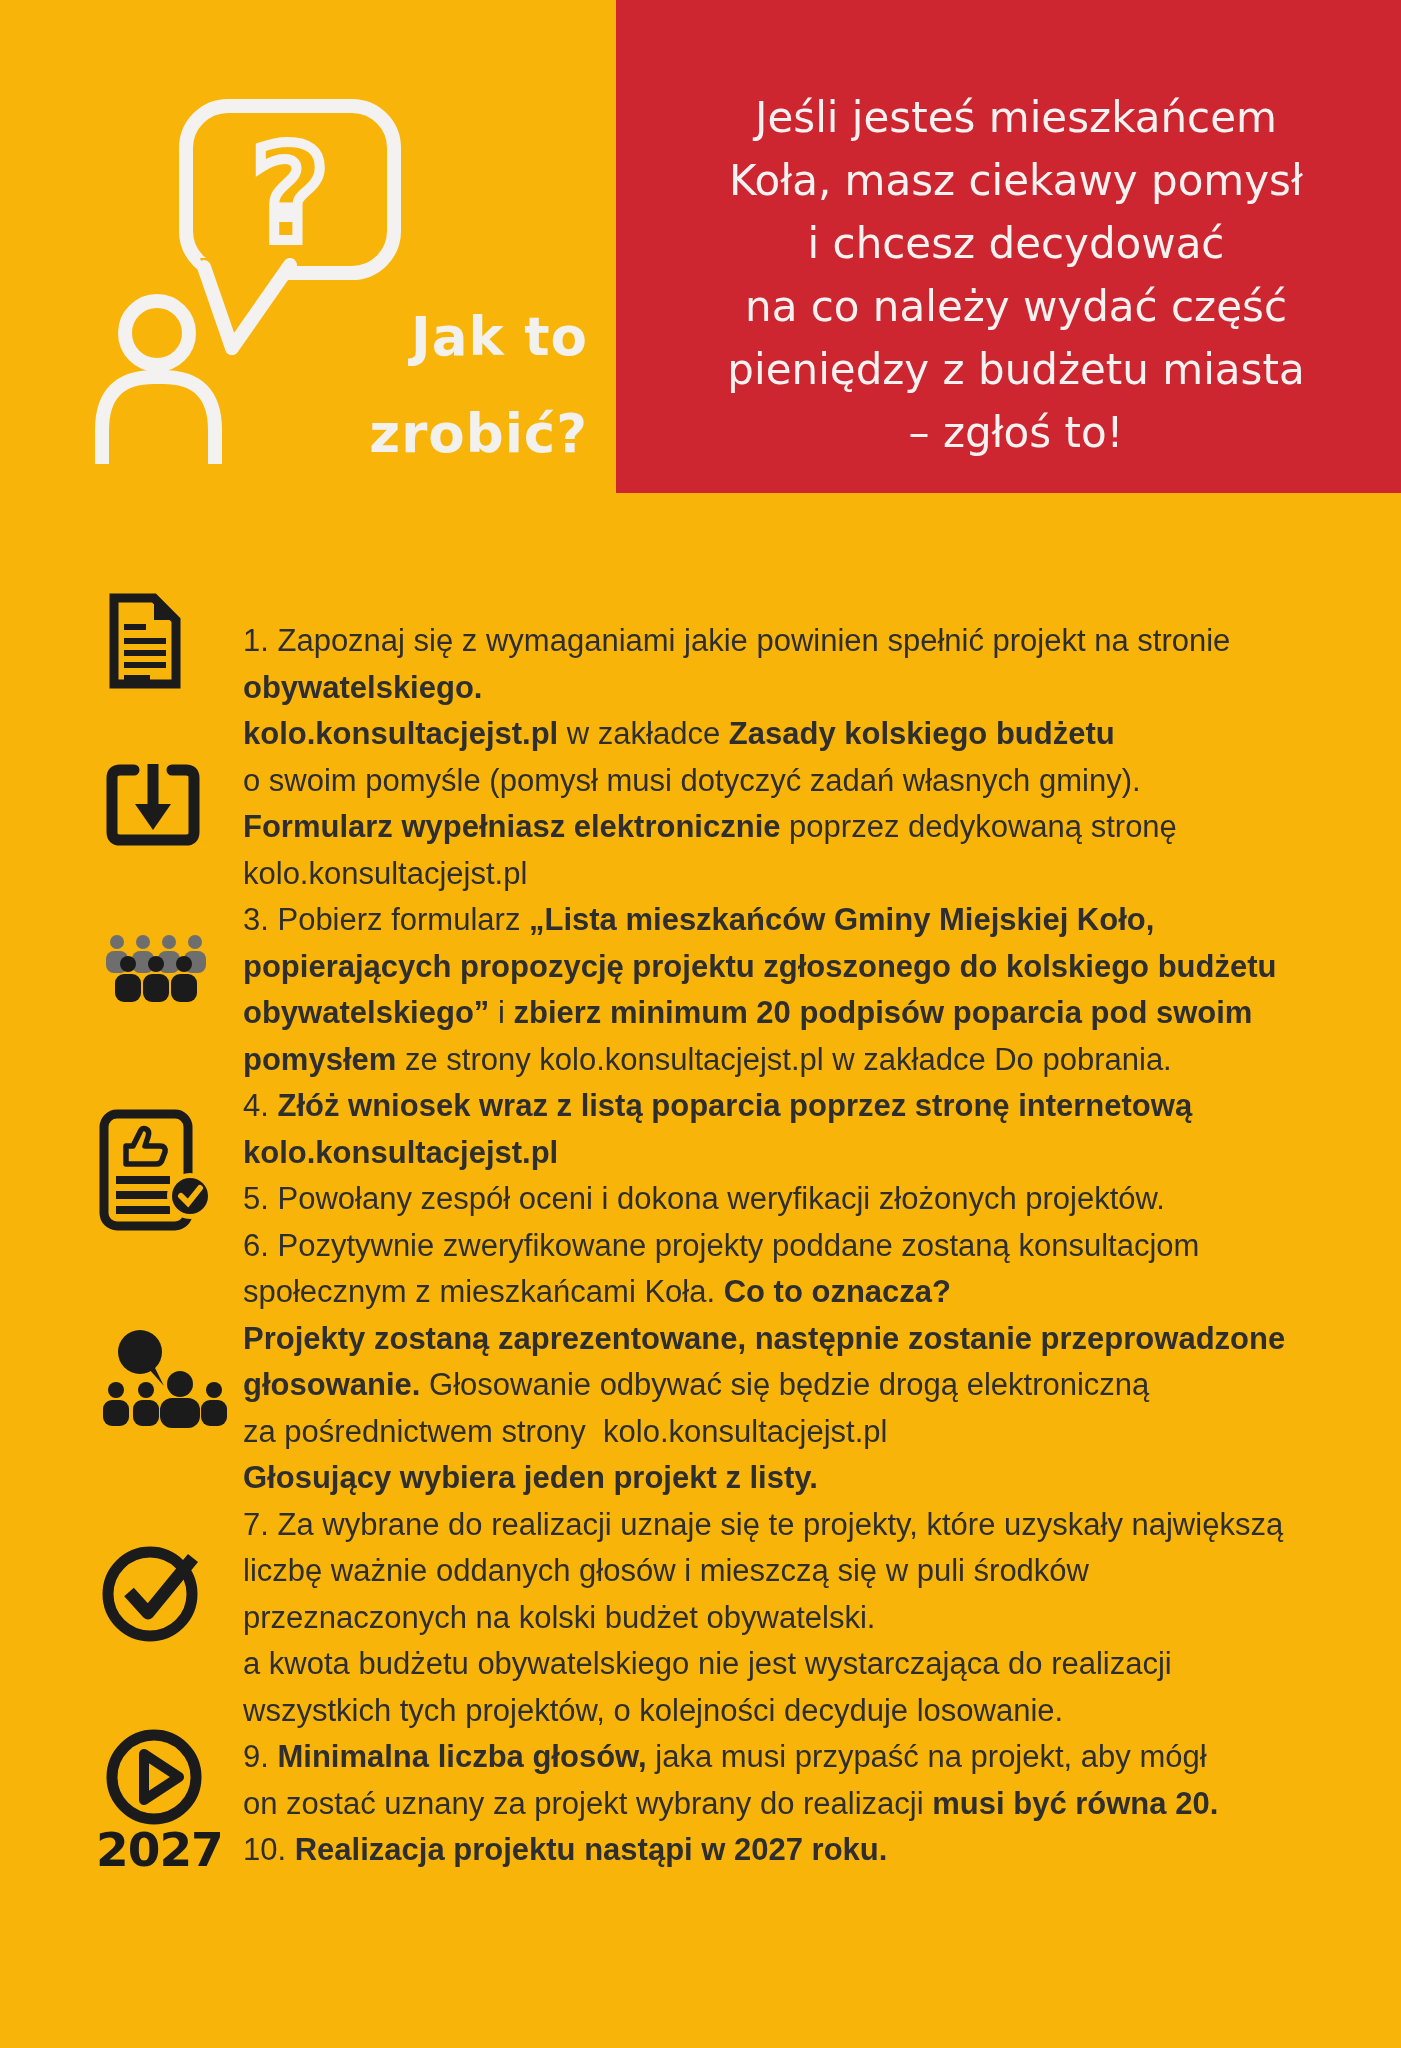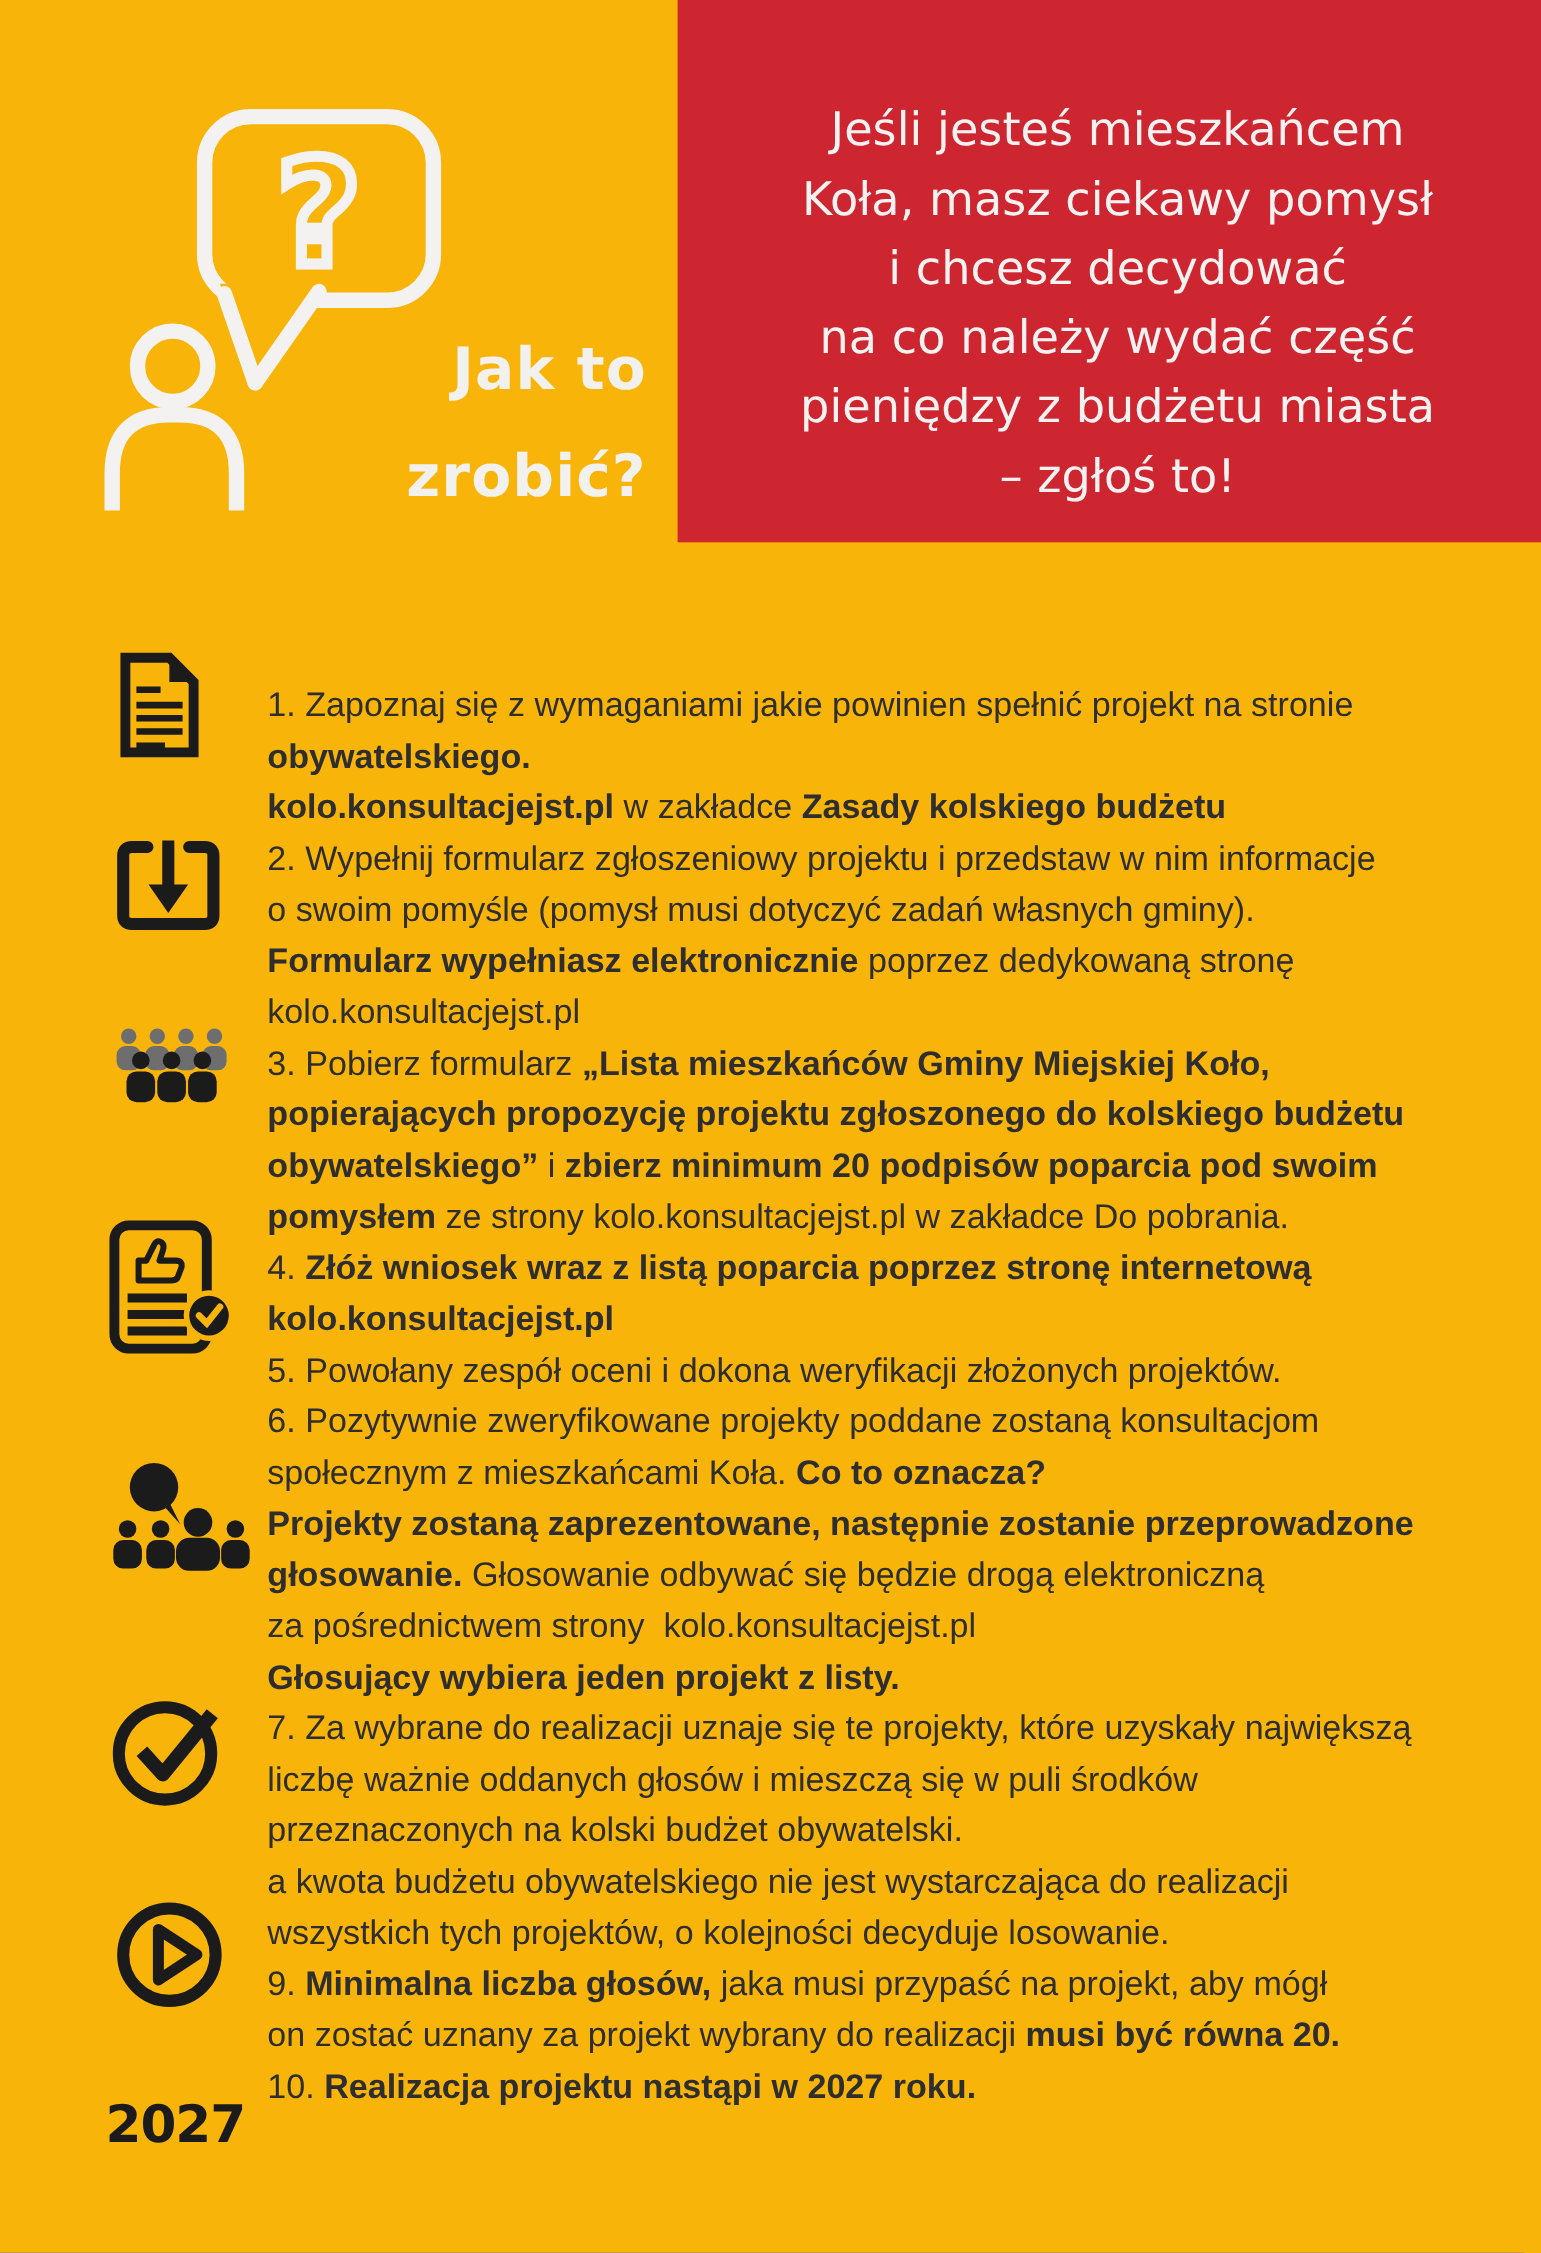--- a/index.html
+++ b/index.html
@@ -34,21 +34,21 @@
   }
   
   .steps{
     left:243px;top:578px;width:1150px;
     color:var(--ink);font-size:31px;line-height:46.5px;margin-top:40px;
   }
   .step-line{white-space:pre-wrap;}
   .steps .b{font-weight:700;}
   
   .year{
-    left:96px;top:1904px;width:120px;text-align:left;
+    left:96px;top:1822px;width:120px;text-align:left;
     font-family:"DejaVu Sans",sans-serif;font-weight:800;
     font-size:47px;letter-spacing:-1px;color:var(--icon);
   }
   svg{display:block;}
 </style>
 </head>
 <body>
 
 <div class="poster">
 
@@ -154,21 +154,20 @@
     <circle cx="50" cy="51" r="42" fill="none" stroke="#1B1B1B" stroke-width="11"></circle>
     <path d="M40 28 L75 51 L40 74 Z" fill="none" stroke="#1B1B1B" stroke-width="10" stroke-linejoin="round"></path>
   </svg>
 
   <div class="abs year">2027</div>
 
   <div class="abs steps">
       <div class="step-line"><span>1. Zapoznaj się z wymaganiami jakie powinien spełnić projekt na stronie</span></div>
       <div class="step-line"><span class="b">obywatelskiego.</span></div>
       <div class="step-line"><span class="b">kolo.konsultacjejst.pl</span><span> w zakładce </span><span class="b">Zasady kolskiego budżetu</span></div>
-      <div class="step-line"><span>2. Wypełnij formularz zgłoszeniowy projektu i przedstaw w nim informacje</span></div>
       <div class="step-line"><span>o swoim pomyśle (pomysł musi dotyczyć zadań własnych gminy).</span></div>
       <div class="step-line"><span class="b">Formularz wypełniasz elektronicznie</span><span> poprzez dedykowaną stronę</span></div>
       <div class="step-line"><span>kolo.konsultacjejst.pl</span></div>
       <div class="step-line"><span>3. Pobierz formularz </span><span class="b">„Lista mieszkańców Gminy Miejskiej Koło,</span></div>
       <div class="step-line"><span class="b">popierających propozycję projektu zgłoszonego do kolskiego budżetu</span></div>
       <div class="step-line"><span class="b">obywatelskiego”</span><span> i </span><span class="b">zbierz minimum 20 podpisów poparcia pod swoim</span></div>
       <div class="step-line"><span class="b">pomysłem</span><span> ze strony kolo.konsultacjejst.pl w zakładce Do pobrania.</span></div>
       <div class="step-line"><span>4. </span><span class="b">Złóż wniosek wraz z listą poparcia poprzez stronę internetową</span></div>
       <div class="step-line"><span class="b">kolo.konsultacjejst.pl</span></div>
       <div class="step-line"><span>5. Powołany zespół oceni i dokona weryfikacji złożonych projektów.</span></div>

